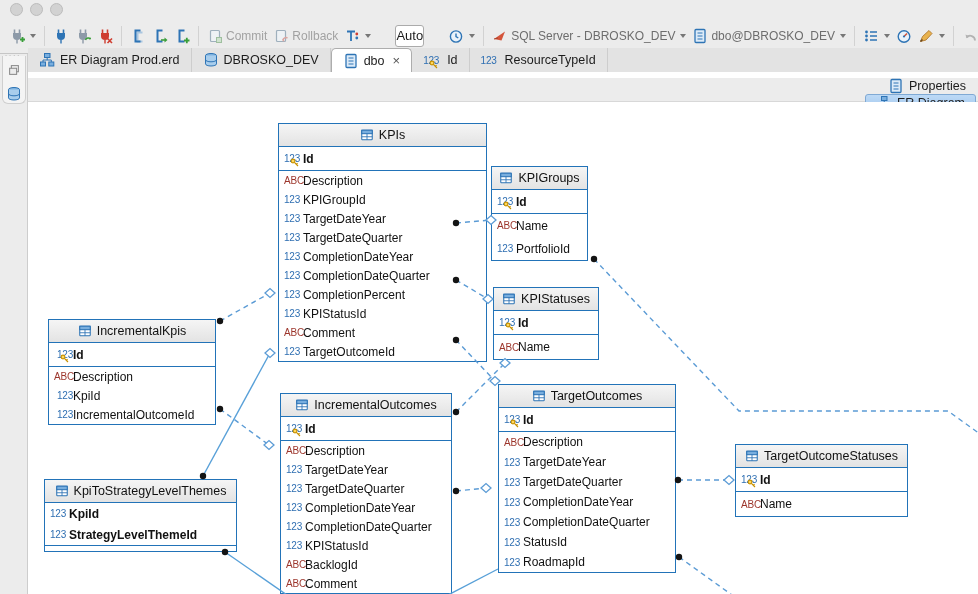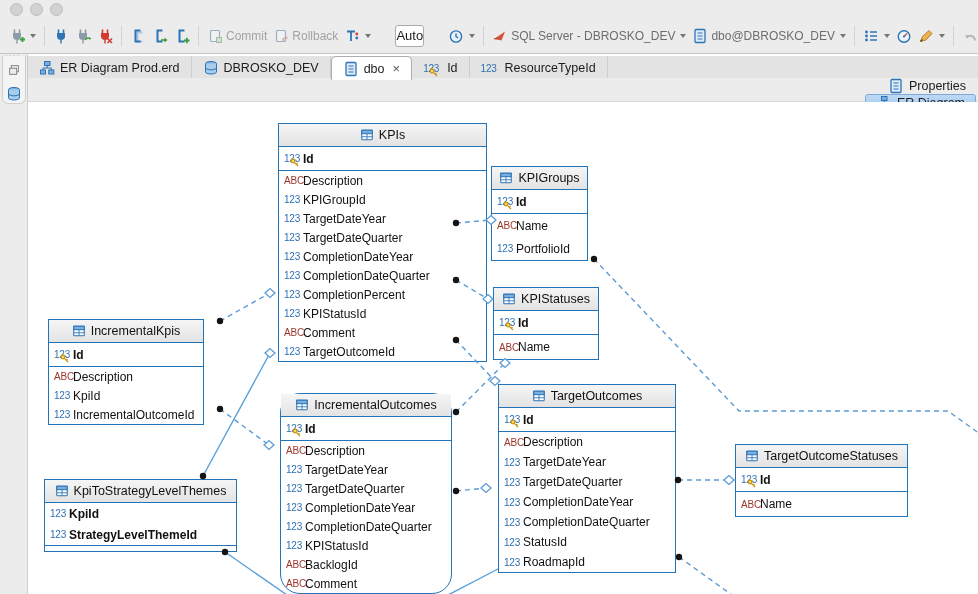--- a/index.html
+++ b/index.html
@@ -18,21 +18,21 @@
   .tb-btn.disabled { color:#a2a2a2; }
   .tb-btn.muted { color:#6d6d6d; }
   .tb-sep { width:1px; height:20px; background:#d2d2d2; margin:0 5px; flex:none; }
   .caret { width:0; height:0; border-left:3.5px solid transparent; border-right:3.5px solid transparent;
     border-top:4px solid #777; margin-left:2px; }
   .tb-combo { width:104px; height:22px; background:#fff; border:1px solid #ababab; border-radius:3px;
     font-size:13px; color:#1a1a1a; display:flex; align-items:center; justify-content:center; margin:0 21px; }
   .ticon-svg { display:inline-block; vertical-align:middle; }
 
   
-  #tabrow { position:absolute; left:28px; top:56px; right:0; height:24px; background:#e3e3e3;
+  #tabrow { position:absolute; left:28px; top:48px; right:0; height:24px; background:#e3e3e3;
     display:flex; align-items:center; }
   .etab { display:inline-flex; align-items:center; gap:5px; height:24px; padding:0 11px;
     font-size:12.5px; color:#1c1c1c; border-right:1px solid #cdcdcd; background:transparent; }
   .etab.active { background:#ffffff; border:1px solid #adadad; border-bottom:none;
     border-radius:5px 5px 0 0; position:relative; z-index:2; }
   .etab .close { color:#555; font-size:13px; margin-left:3px; line-height:1; }
   #subtabrow { position:absolute; left:28px; top:78px; right:0; height:24px; background:#ececec;
     display:flex; align-items:flex-end; padding-left:4px; border-bottom:1px solid #d8d8d8;flex-direction:column; }
   .stab { display:inline-flex; align-items:center; gap:5px; height:21px; padding:0 10px;
     font-size:12.5px; color:#1c1c1c; border-radius:3px; margin-right:2px; }
@@ -392,21 +392,21 @@
             <span class="cname">Id</span>
           </div>
         </div>
         <div class="rows">
           <div class="erow" style="height:24px;">
             <span class="ticon str">ABC</span>
             <span class="cname">Name</span>
           </div>
         </div>
       </div>
-      <div class="entity" style="left:20px;top:217px;width:156px;">
+      <div class="entity" style="left:20px;top:217px;width:168px;text-align:right;">
         <div class="ehead">
           <span><svg class="ticon-svg" width="14" height="14" viewBox="0 0 16 16">
               <rect x="2" y="2.5" width="12" height="11" rx="1" fill="#fff" stroke="#2e74b5" stroke-width="1.2"></rect>
               <rect x="2" y="2.5" width="12" height="4" fill="#79aede" stroke="#2e74b5" stroke-width="1.2"></rect>
               <path d="M8 6.5V13.5M2 10h12" stroke="#2e74b5"></path>
             </svg></span>
           <span>IncrementalKpis</span>
         </div>
         <div class="rows pk">
           <div class="erow bold" style="height:23px;">
@@ -447,21 +447,21 @@
             <span class="cname">KpiId</span>
           </div>
           <div class="erow bold" style="height:21px;">
             <span class="ticon num">123</span>
             <span class="cname">StrategyLevelThemeId</span>
           </div>
         </div>
         <div class="rows"></div>
         <div class="efoot"></div>
       </div>
-      <div class="entity" style="left:252px;top:291px;width:172px;border-radius:20px;">
+      <div class="entity" style="left:252px;top:291px;width:172px;">
         <div class="ehead">
           <span><svg class="ticon-svg" width="14" height="14" viewBox="0 0 16 16">
               <rect x="2" y="2.5" width="12" height="11" rx="1" fill="#fff" stroke="#2e74b5" stroke-width="1.2"></rect>
               <rect x="2" y="2.5" width="12" height="4" fill="#79aede" stroke="#2e74b5" stroke-width="1.2"></rect>
               <path d="M8 6.5V13.5M2 10h12" stroke="#2e74b5"></path>
             </svg></span>
           <span>IncrementalOutcomes</span>
         </div>
         <div class="rows pk">
           <div class="erow bold" style="height:23px;">

